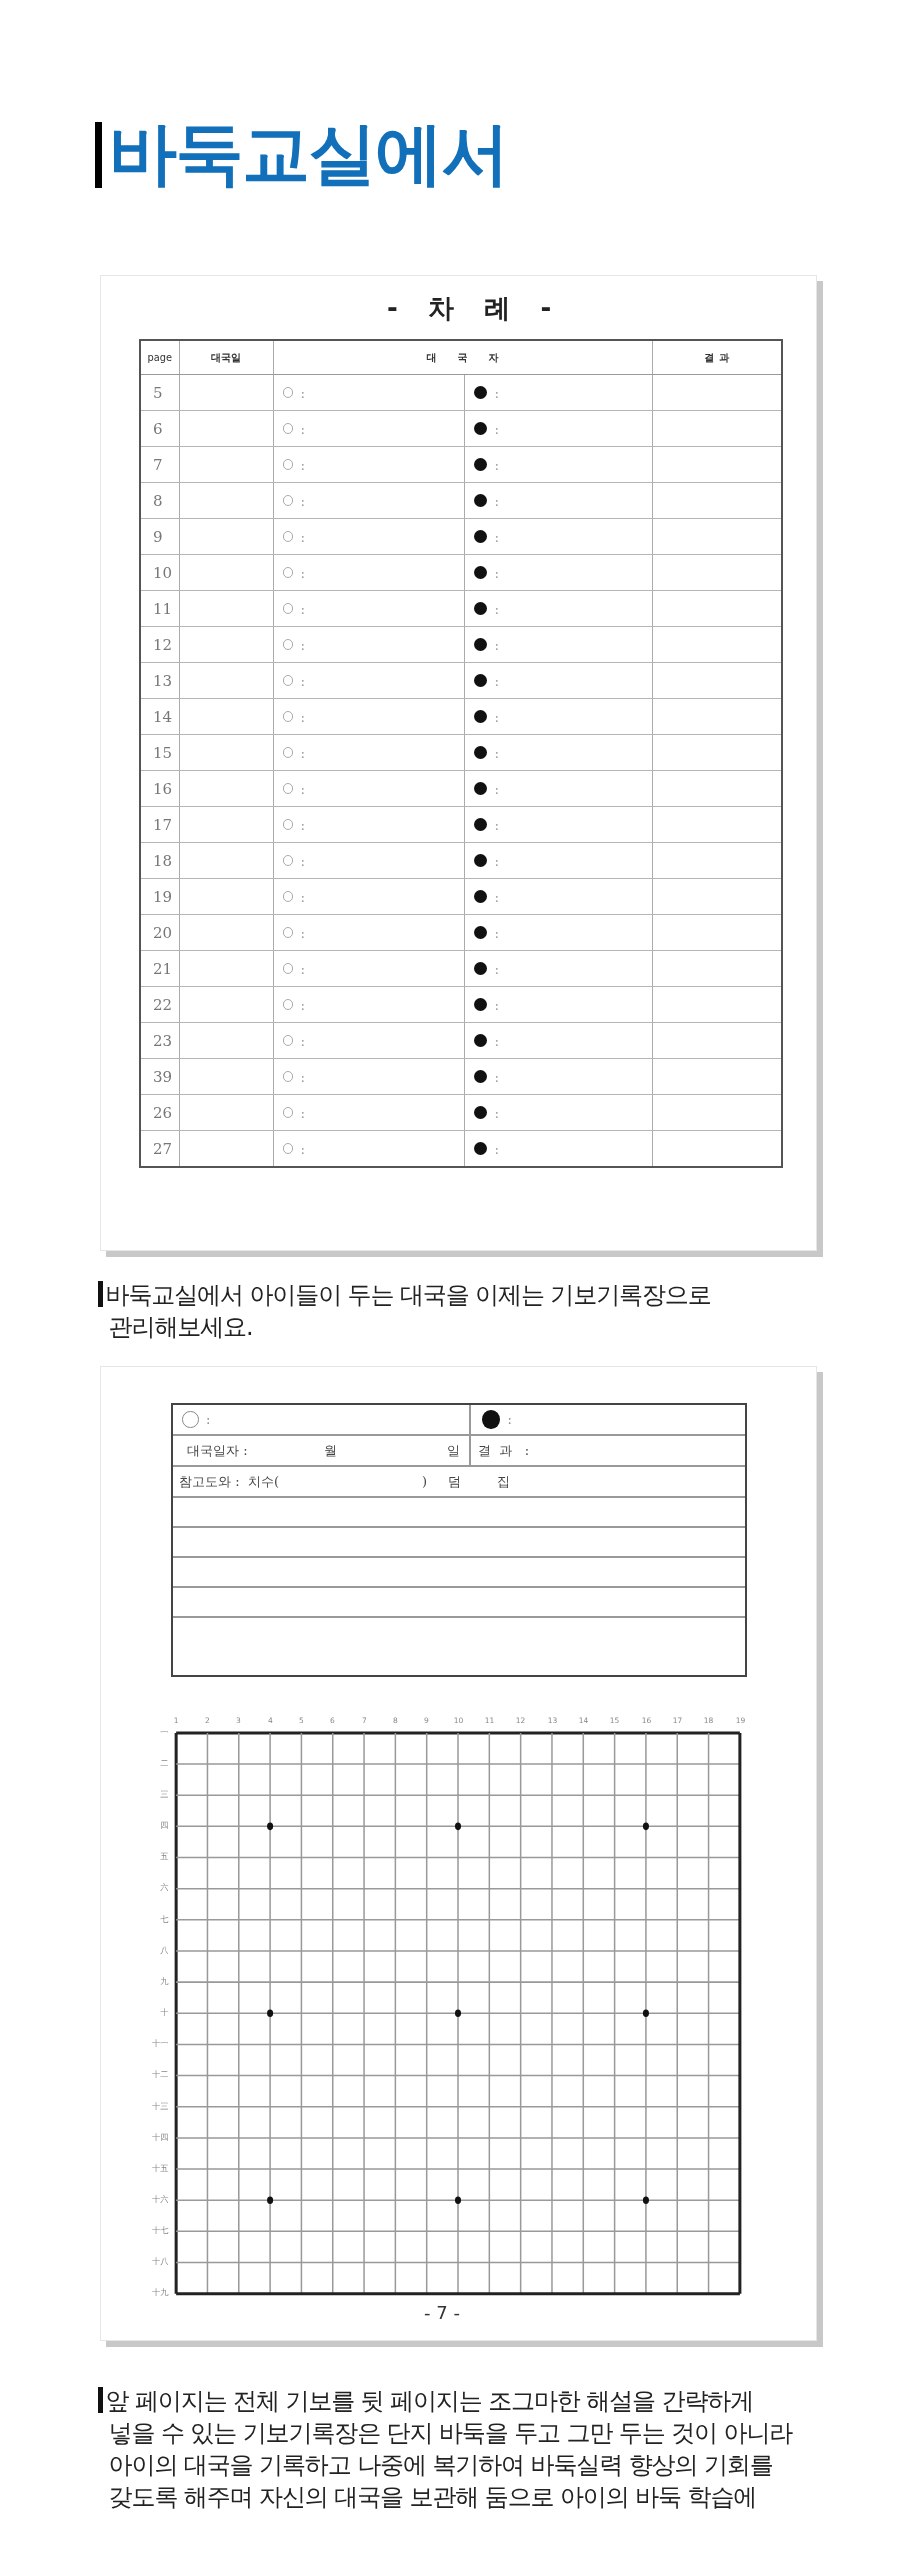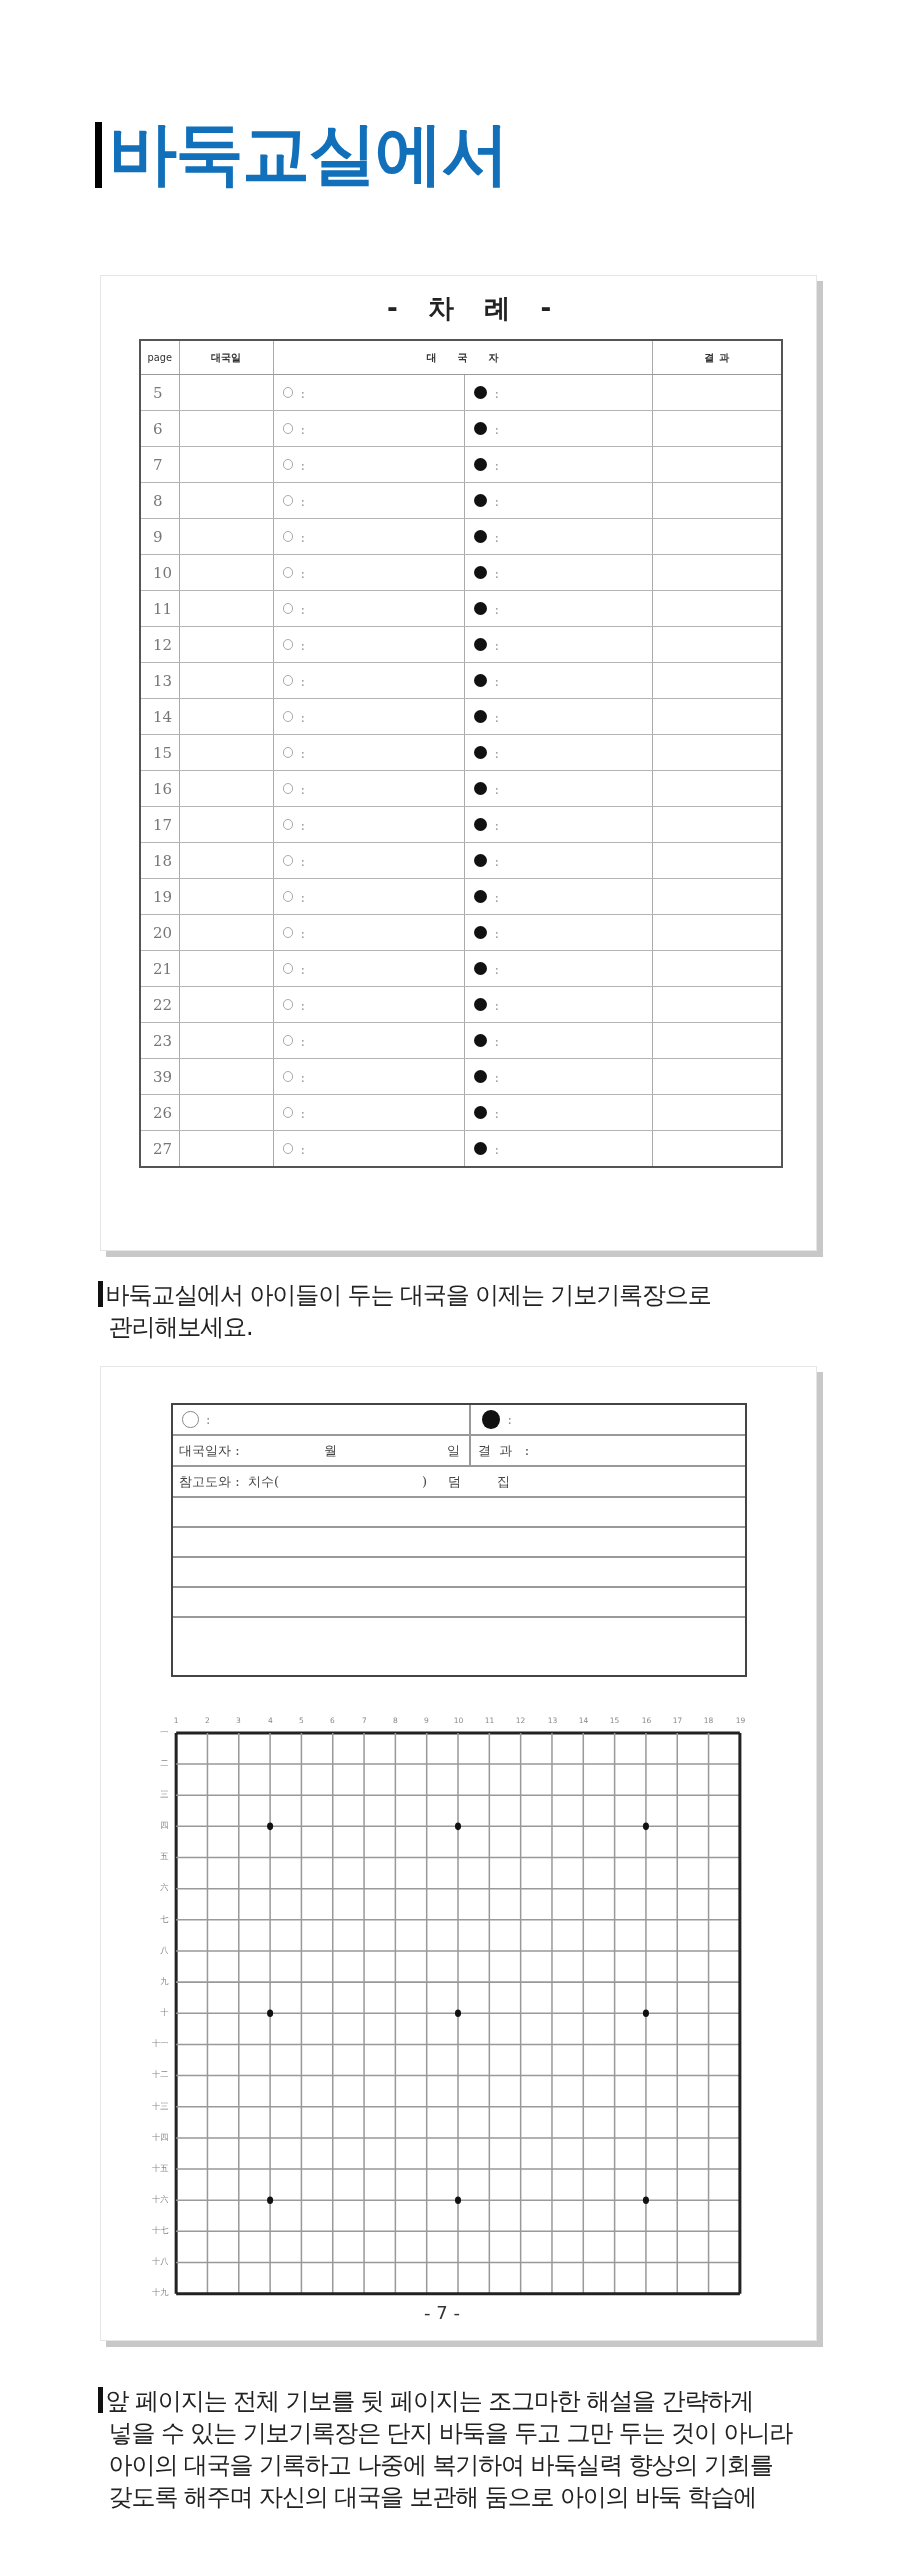--- a/index.html
+++ b/index.html
@@ -254,21 +254,21 @@
         <span style="margin-left:7.5px;color:#888;">:</span>
       </div>
       <div class="vdiv" style="left:296px;"></div>
       <div class="form-cell" style="left:309px;">
         <span style="display:inline-block;width:18px;height:19.6px;background:#111;border-radius:50%;"></span>
         <span style="margin-left:7.5px;color:#888;">:</span>
       </div>
     </div>
 
     <div class="form-row" style="top:31px; height:29px;">
-      <div class="form-cell" style="left:6px;">대국일자 :</div>
+      <div class="form-cell" style="left:14px;">대국일자 :</div>
       <div class="form-cell" style="left:151px;">월</div>
       <div class="form-cell" style="left:274px;">일</div>
       <div class="vdiv" style="left:296px;"></div>
       <div class="form-cell" style="left:305px; white-space:pre;">결  과   :</div>
     </div>
 
     <div class="form-row" style="top:62px; height:29px;">
       <div class="form-cell" style="left:6px;">참고도와 :</div>
       <div class="form-cell" style="left:75px;">치수(</div>
       <div class="form-cell" style="left:249px;">)</div>

